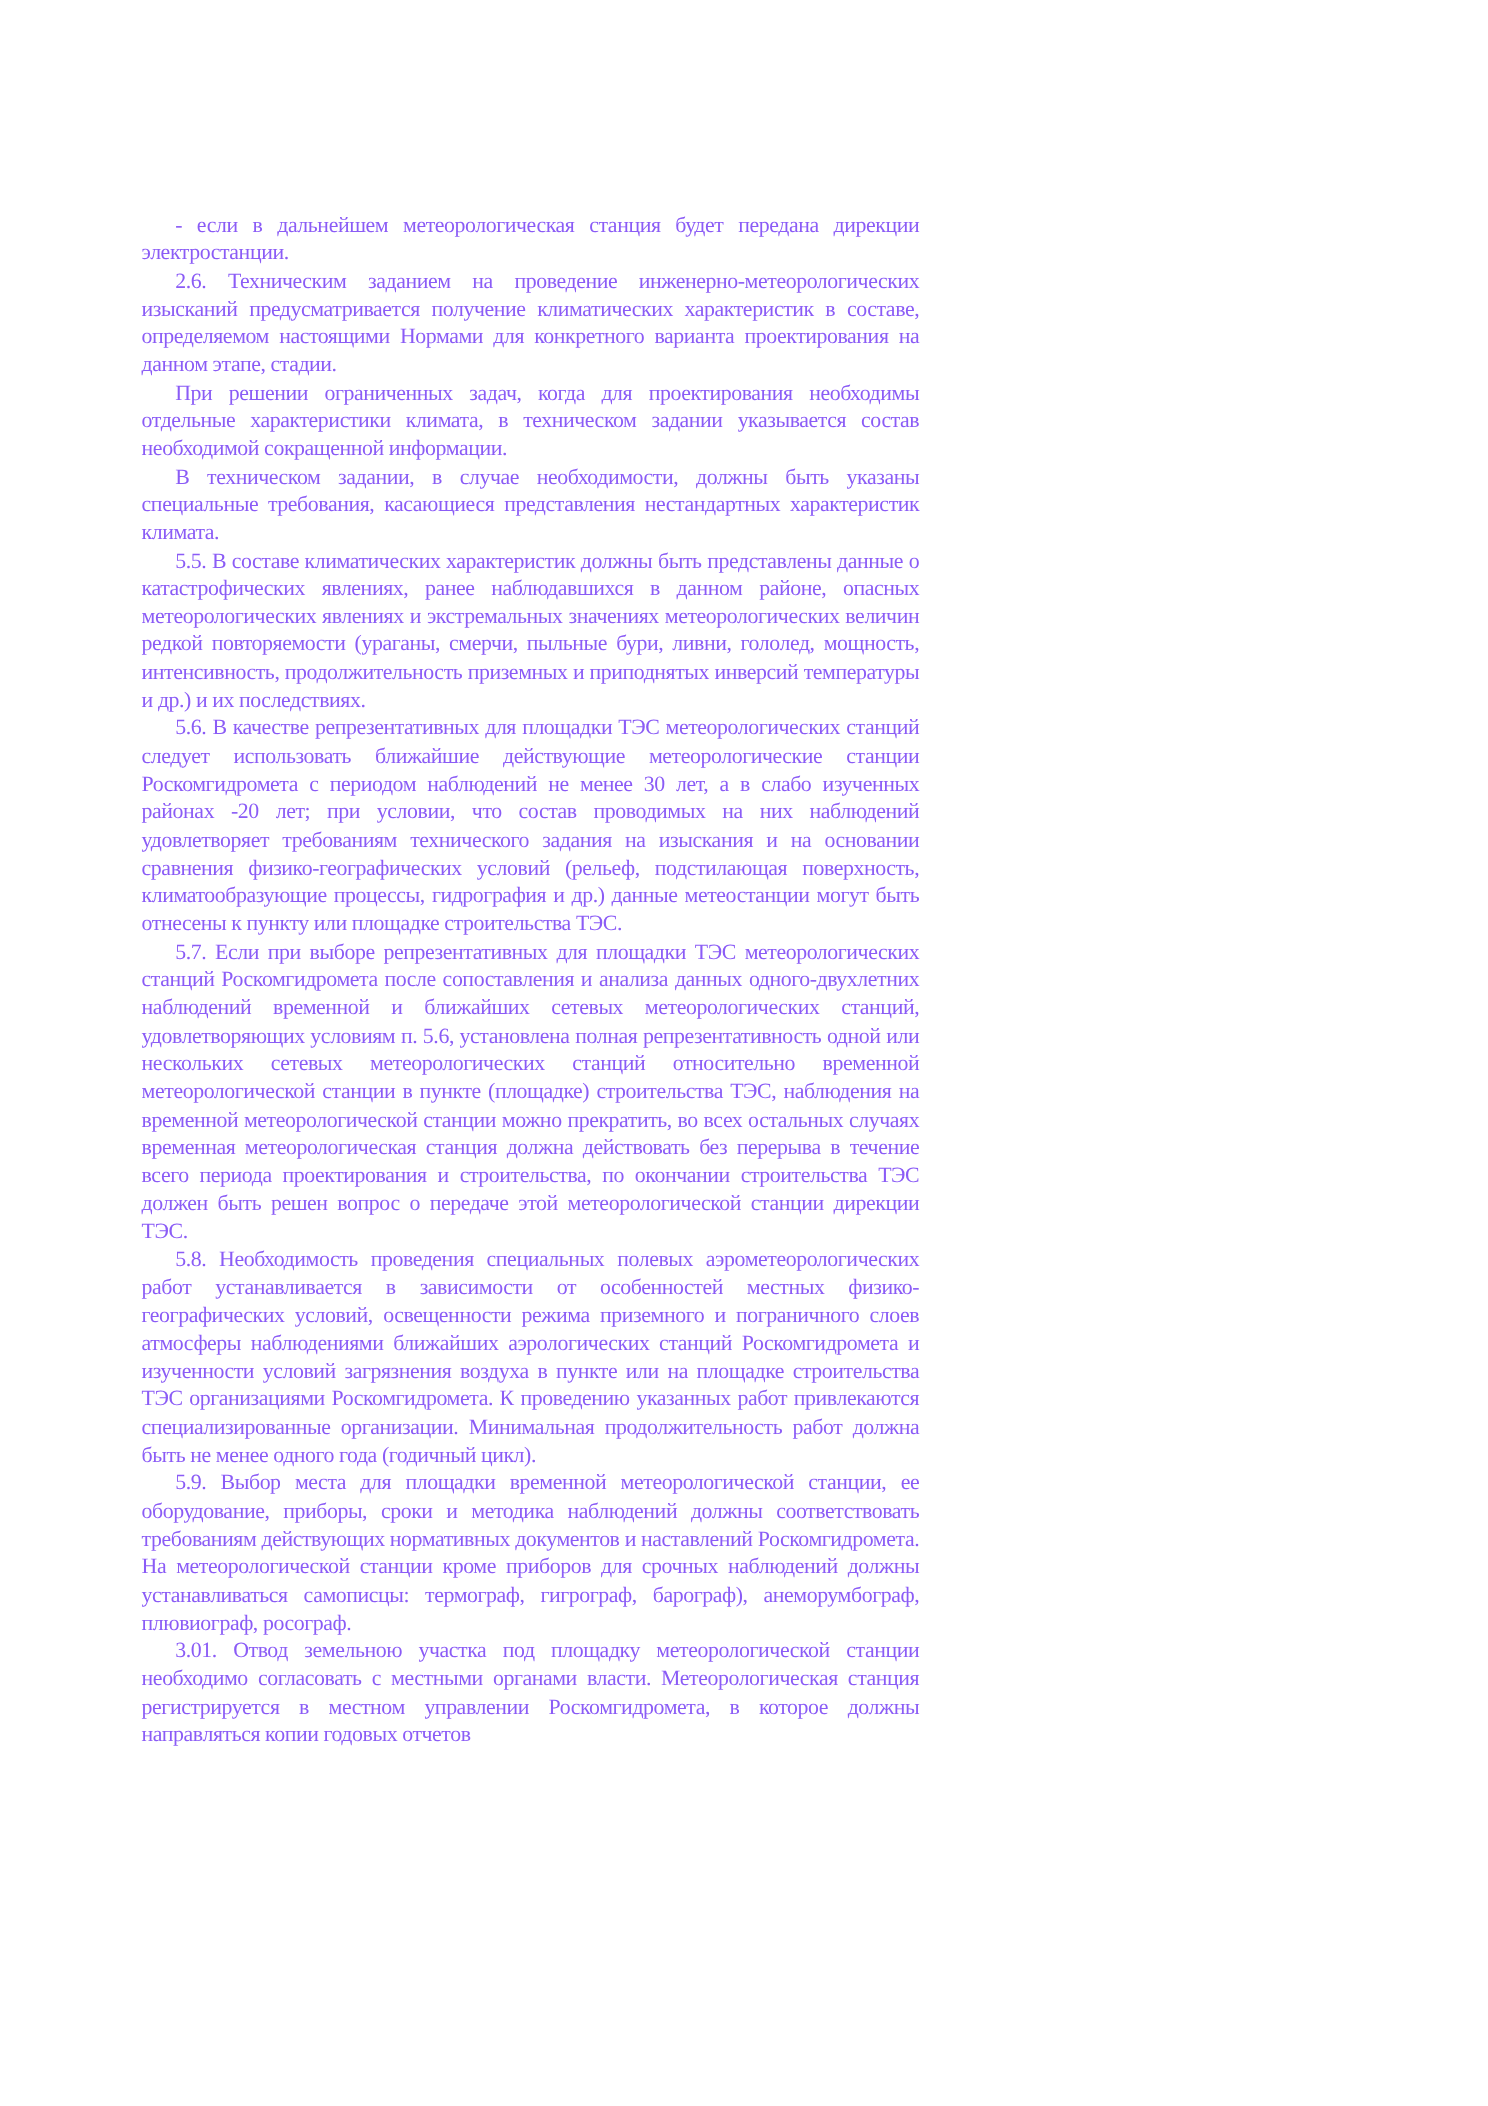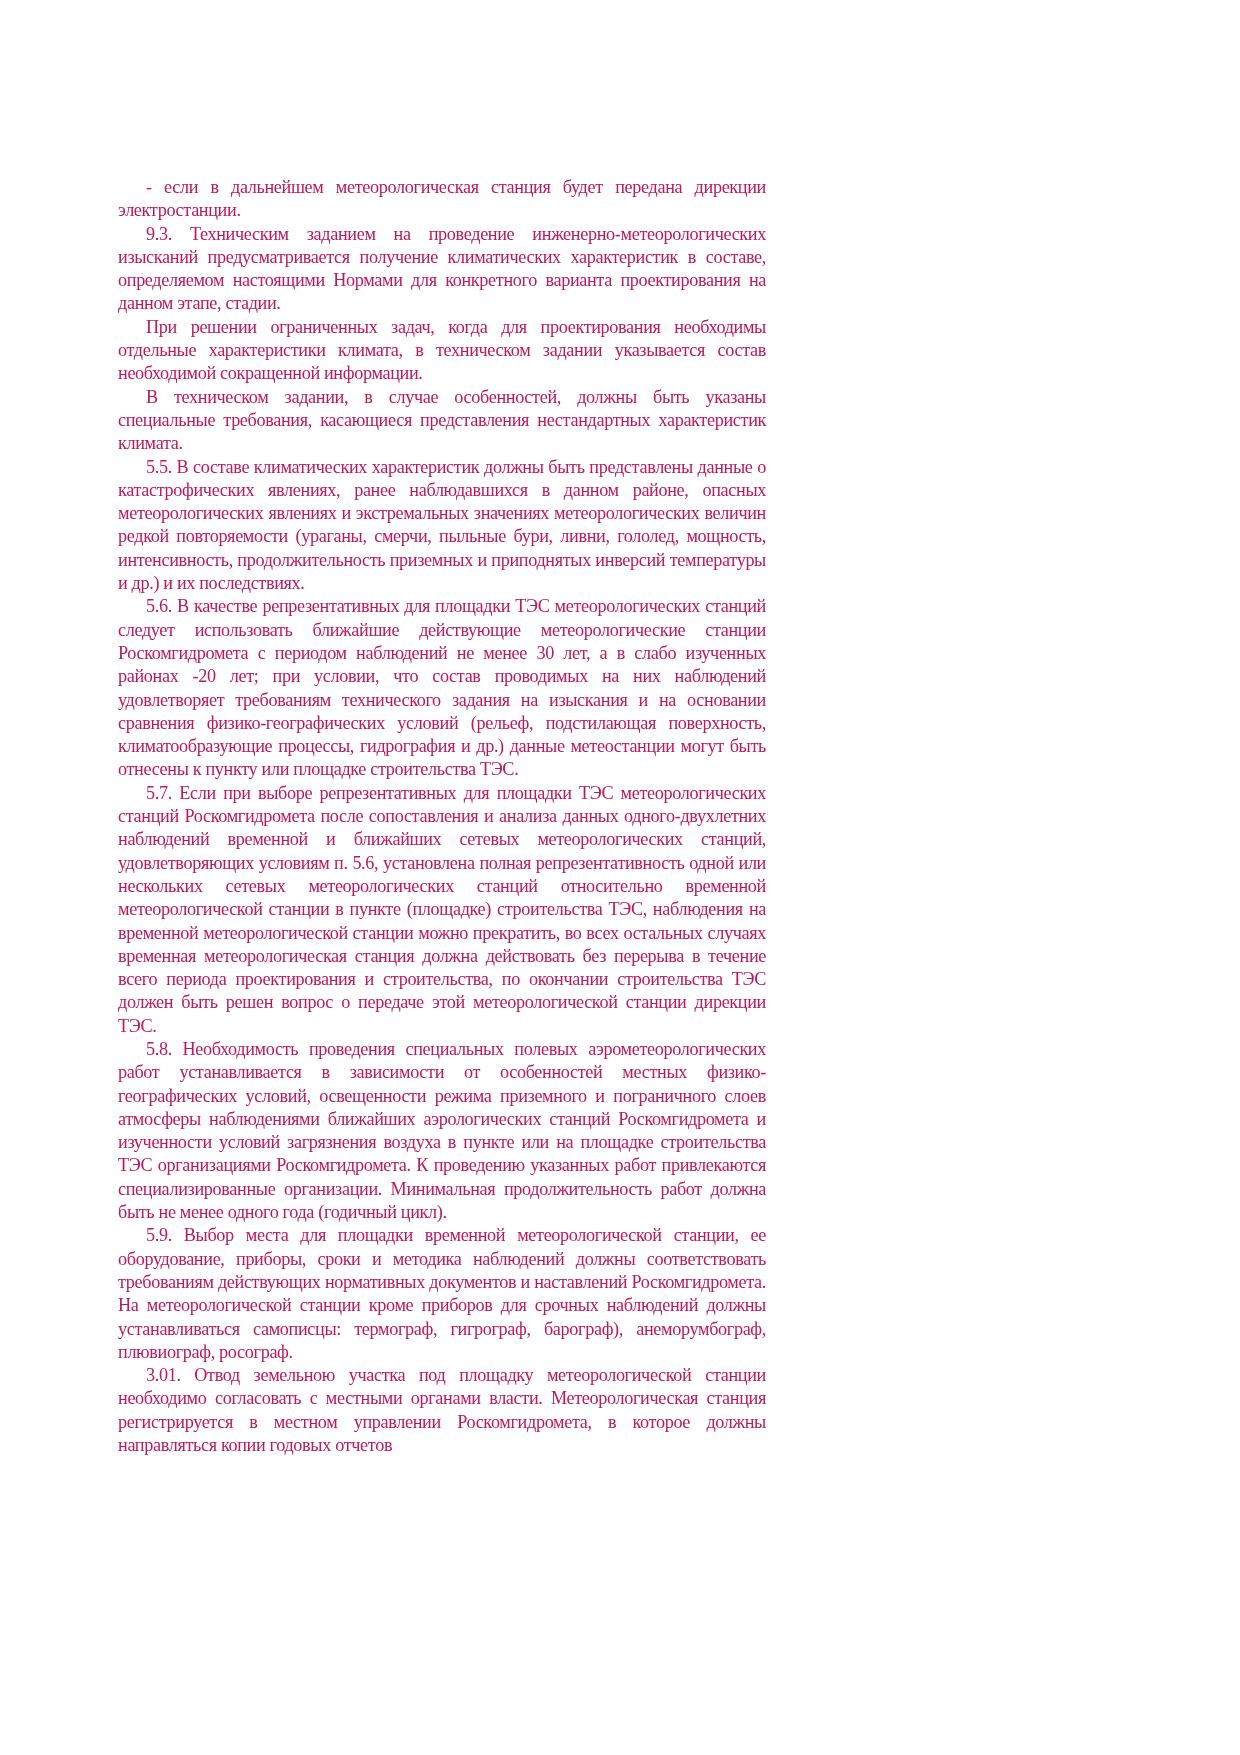--- a/index.html
+++ b/index.html
@@ -5,37 +5,37 @@
   html, body { margin: 0; padding: 0; background: #ffffff; }
   body { width: 1240px; height: 1755px; position: relative; overflow: hidden; }
   .page {
     position: absolute;
     left: 118px;
     top: 176px;
     width: 648px;
     font-family: "Liberation Serif", "DejaVu Serif", serif;
     font-size: 18.2px;
     line-height: 23.3px;
-    color: #be185d;
+    color: #8b5cf6;
     letter-spacing: -0.35px;
   }
   .para {
     margin: 0;
     text-indent: 28px;
     text-align: justify;
     hyphens: manual;
   }
 </style>
 </head>
 <body>
 
 <div class="page">
   <p class="para">- если в дальнейшем метеорологическая станция будет передана дирекции электростанции.</p>
-  <p class="para">9.3. Техническим заданием на проведение инженерно-метео­рологических изысканий предусматривается получение климатических характеристик в составе, определяемом настоящими Нормами для конкретного варианта проектирования на данном этапе, стадии.</p>
+  <p class="para">2.6. Техническим заданием на проведение инженерно-метео­рологических изысканий предусматривается получение климатических характеристик в составе, определяемом настоящими Нормами для конкретного варианта проектирования на данном этапе, стадии.</p>
   <p class="para">При решении ограниченных задач, когда для проектирования необходимы отдельные характеристики климата, в техническом задании указывается состав необходимой сокращенной информации.</p>
-  <p class="para">В техническом задании, в случае особенностей, должны быть указаны специальные требования, касающиеся представления нестандартных характеристик климата.</p>
+  <p class="para">В техническом задании, в случае необходимости, должны быть указаны специальные требования, касающиеся представления нестандартных характеристик климата.</p>
   <p class="para">5.5. В составе климатических характеристик должны быть представлены данные о катастрофических явлениях, ранее на­блюдавшихся в данном районе, опасных метеорологических явлениях и экстремальных значениях метеорологических величин редкой повторяемости (ураганы, смерчи, пыльные бури, ливни, гололед, мощность, интенсивность, продолжительность приземных и приподнятых инверсий температуры и др.) и их последствиях.</p>
   <p class="para">5.6. В качестве репрезентативных для площадки ТЭС ме­теорологических станций следует использовать ближайшие действующие метеорологические станции Роскомгидромета с периодом наблюдений не менее 30 лет, а в слабо изученных районах -20 лет; при условии, что состав проводимых на них наблюдений удовлетворяет требованиям технического задания на изыскания и на основании сравнения физико-географических условий (рельеф, подстилающая поверхность, климатообразующие процессы, гидрография и др.) данные метеостанции могут быть отнесены к пункту или площадке строительства ТЭС.</p>
   <p class="para">5.7. Если при выборе репрезентативных для площадки ТЭС метеорологических станций Роскомгидромета после сопоставления и анализа данных одного-двухлетних наблюдений временной и ближайших сетевых метеорологических станций, удовлетворяющих условиям п. 5.6, установлена полная репрезентативность одной или нескольких сетевых метеорологических станций относительно временной метеорологической станции в пункте (площадке) строительства ТЭС, наблюдения на временной метеорологической станции можно прекратить, во всех остальных случаях временная метеорологическая станция должна действовать без перерыва в течение всего периода проектирования и строительства, по окончании строи­тельства ТЭС должен быть решен вопрос о передаче этой метеорологической станции дирекции ТЭС.</p>
   <p class="para">5.8. Необходимость проведения специальных полевых аэрометео­рологических работ устанавливается в зависимости от особенностей местных физико-географических условий, освещенности режима приземного и пограничного слоев атмосферы наблюдениями ближайших аэрологических станций Роскомгидромета и изученности условий загрязнения воздуха в пункте или на площадке строительства ТЭС организациями Роскомгидромета. К проведению указанных работ привлекаются специализированные организации. Минимальная про­должительность работ должна быть не менее одного года (годичный цикл).</p>
   <p class="para">5.9. Выбор места для площадки временной метеорологической станции, ее оборудование, приборы, сроки и методика наблюдений должны соответствовать требованиям действующих нормативных документов и наставлений Роскомгидромета. На метеорологической станции кроме приборов для срочных наблюдений должны устанавливаться самописцы: термограф, гигрограф, барограф), анеморумбограф, плювиограф, росограф.</p>
   <p class="para">3.01. Отвод земельною участка под площадку метеорологической станции необходимо согласовать с местными органами власти. Метеорологическая станция регистрируется в местном управлении Роскомгидромета, в которое должны направляться копии годовых отчетов</p>
 </div>
 
 </body></html>

